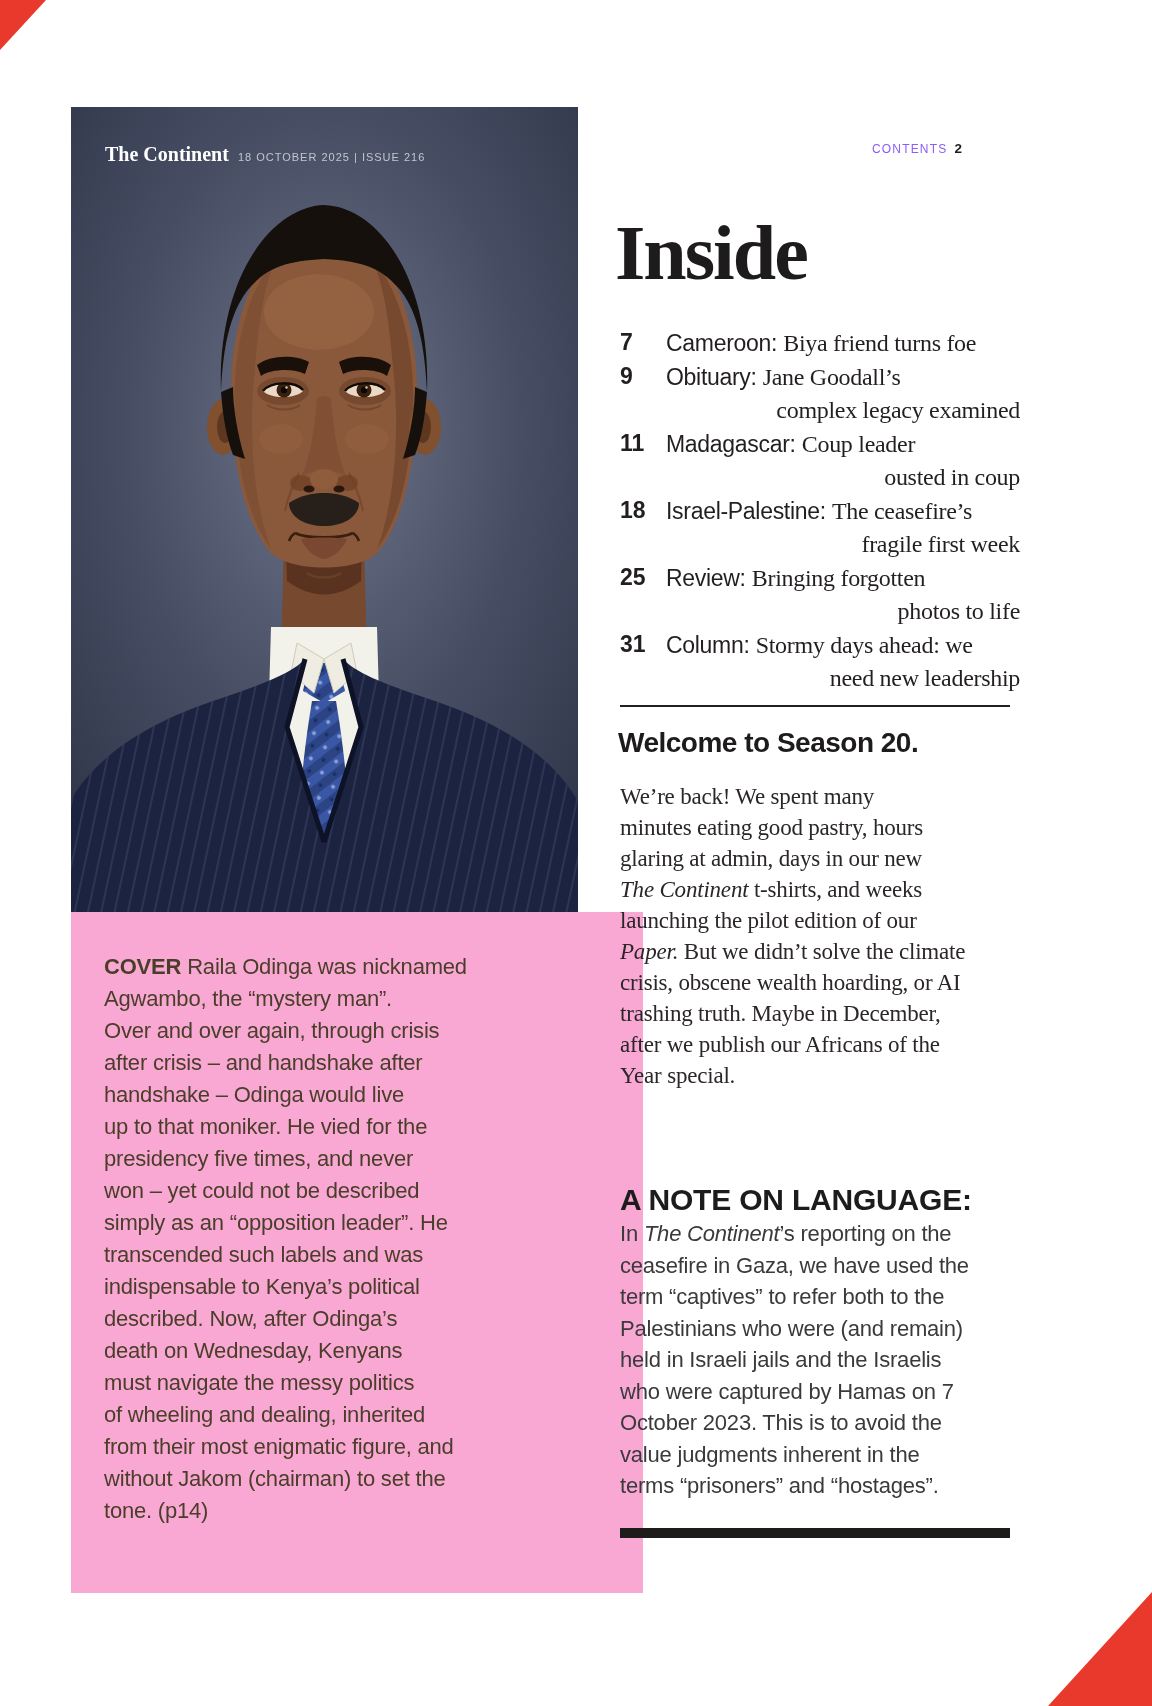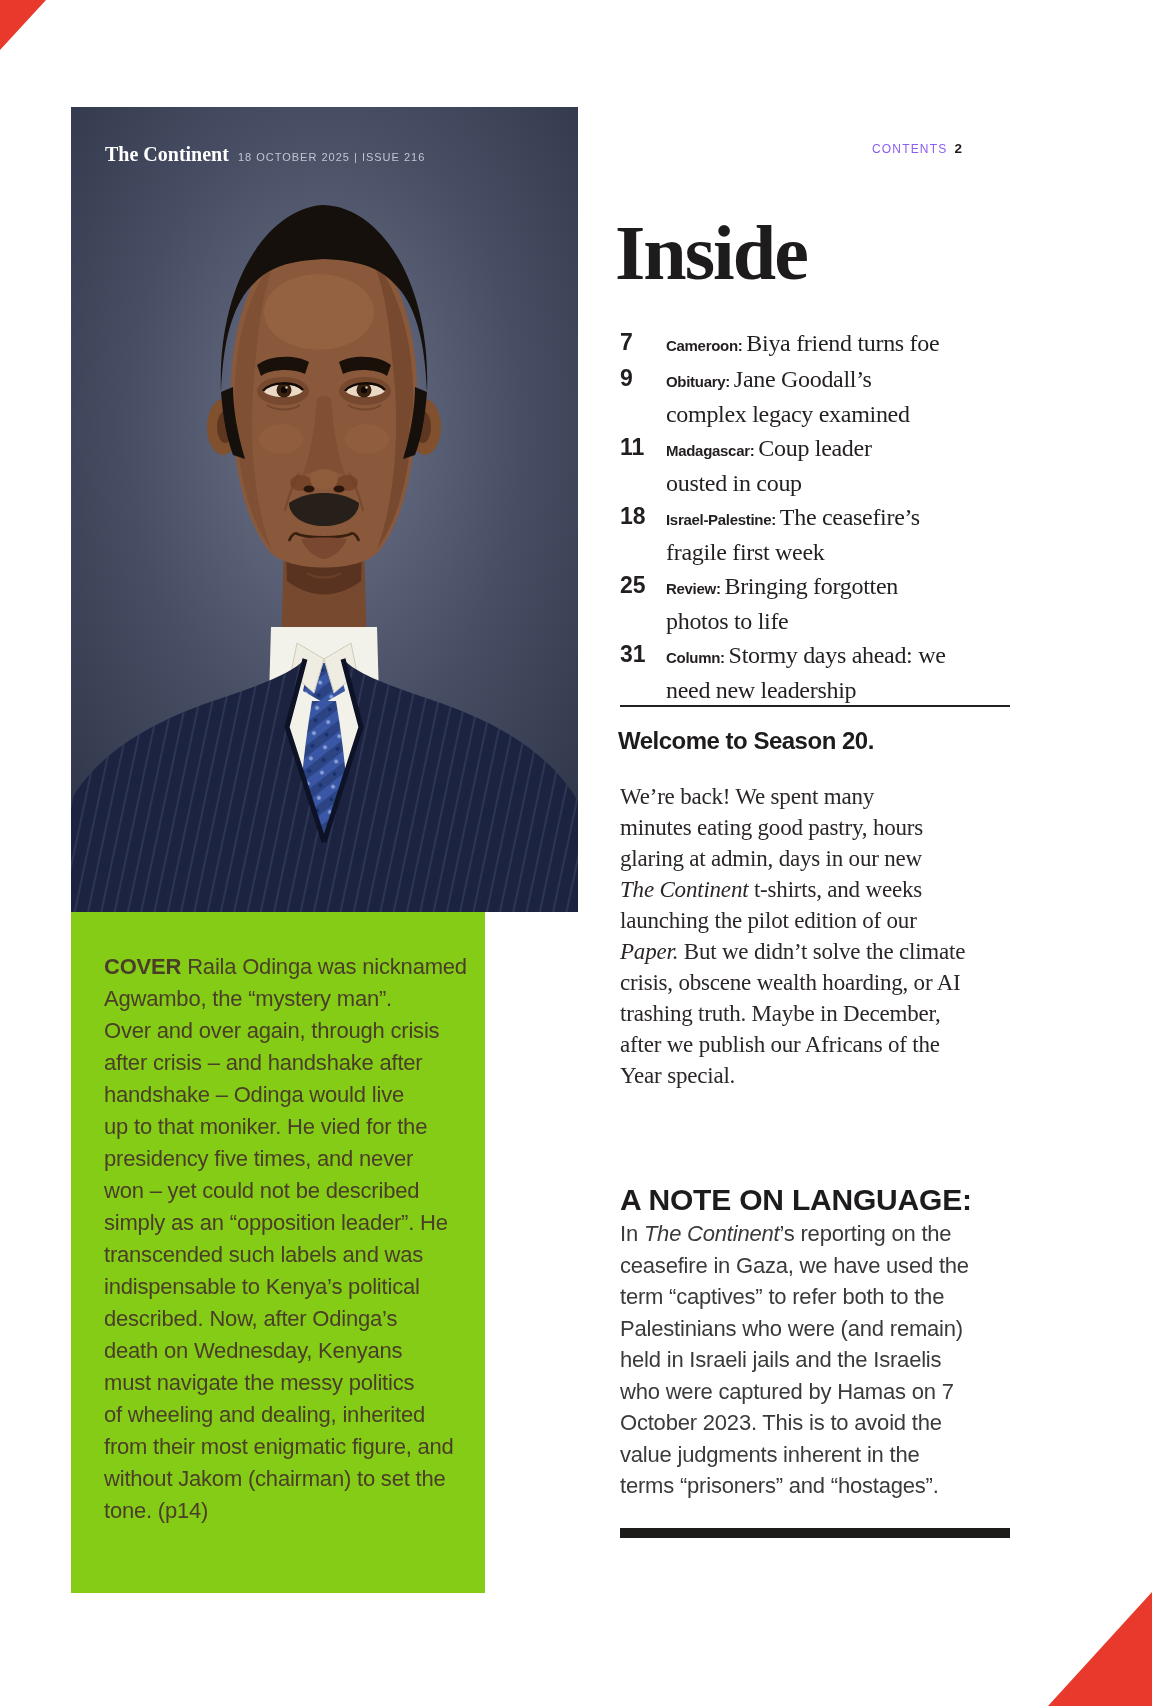--- a/index.html
+++ b/index.html
@@ -18,36 +18,36 @@
   .masthead-row{position:absolute;left:34px;top:36px;display:flex;align-items:baseline;gap:9px;z-index:3;}
   .masthead{font-family:"Liberation Serif","DejaVu Serif",serif;font-weight:bold;font-size:20px;color:#ffffff;}
   .issue-info{font-size:11px;letter-spacing:1px;color:#c2c6d2;text-transform:uppercase;}
 
   
   .contents-row{position:absolute;top:141px;right:190px;display:flex;align-items:baseline;gap:7px;}
   .contents-label{font-size:12px;letter-spacing:1.2px;color:#8b5cf6;}
   .contents-page{font-size:13.5px;font-weight:bold;color:#1d1b1c;}
 
   
-  .cover-box{position:absolute;left:71px;top:912px;width:414px;height:681px;background:#84cc16;}
+  .cover-box{position:absolute;left:71px;top:912px;width:572px;height:681px;background:#f9a8d4;}
   .cover-caption{position:absolute;left:33px;top:39px;font-size:22px;line-height:32px;
                  letter-spacing:-0.2px;color:#4a3e28;}
 
   
   .inside-title{position:absolute;left:615px;top:213px;font-family:"Liberation Serif","DejaVu Serif",serif;
                 font-weight:bold;font-size:78px;line-height:80px;letter-spacing:-2px;color:#1e1b1c;}
   .toc{position:absolute;left:620px;top:326px;width:400px;}
   .toc-item{position:relative;padding-left:46px;line-height:33px;font-size:24px;}
   .toc-num{position:absolute;left:0;top:0;font-weight:bold;font-size:23px;}
-  .toc-label{font-weight:bold;font-size:15px;letter-spacing:-0.3px;}
+  .toc-label{font-weight:normal;font-size:23px;letter-spacing:-0.3px;}
   .toc-desc,.toc-cont{font-family:"Liberation Serif","DejaVu Serif",serif;font-size:24px;letter-spacing:-0.3px;}
-  .toc-cont{white-space:pre;}
+  .toc-cont{white-space:pre;text-align:right;}
 
   .rule-thin{position:absolute;left:620px;top:705px;width:390px;height:2px;background:#242021;}
-  .welcome-heading{position:absolute;left:618px;top:727px;font-size:24px;font-weight:bold;
+  .welcome-heading{position:absolute;left:618px;top:727px;font-size:28px;font-weight:bold;
                    letter-spacing:-0.5px;color:#1d1b1c;}
   .welcome-body{position:absolute;left:620px;top:781px;font-family:"Liberation Serif","DejaVu Serif",serif;
                 font-size:23px;line-height:31px;letter-spacing:-0.2px;color:#2b2627;}
   .note-heading{position:absolute;left:620px;top:1183px;font-size:30px;font-weight:bold;
                 letter-spacing:-0.2px;color:#1d1b1c;}
   .note-body{position:absolute;left:620px;top:1218px;font-size:22px;line-height:31.5px;
              letter-spacing:-0.2px;color:#3a3a3a;}
   .rule-thick{position:absolute;left:620px;top:1528px;width:390px;height:10px;background:#1e1c1a;}
 
   .rl{white-space:pre;}

